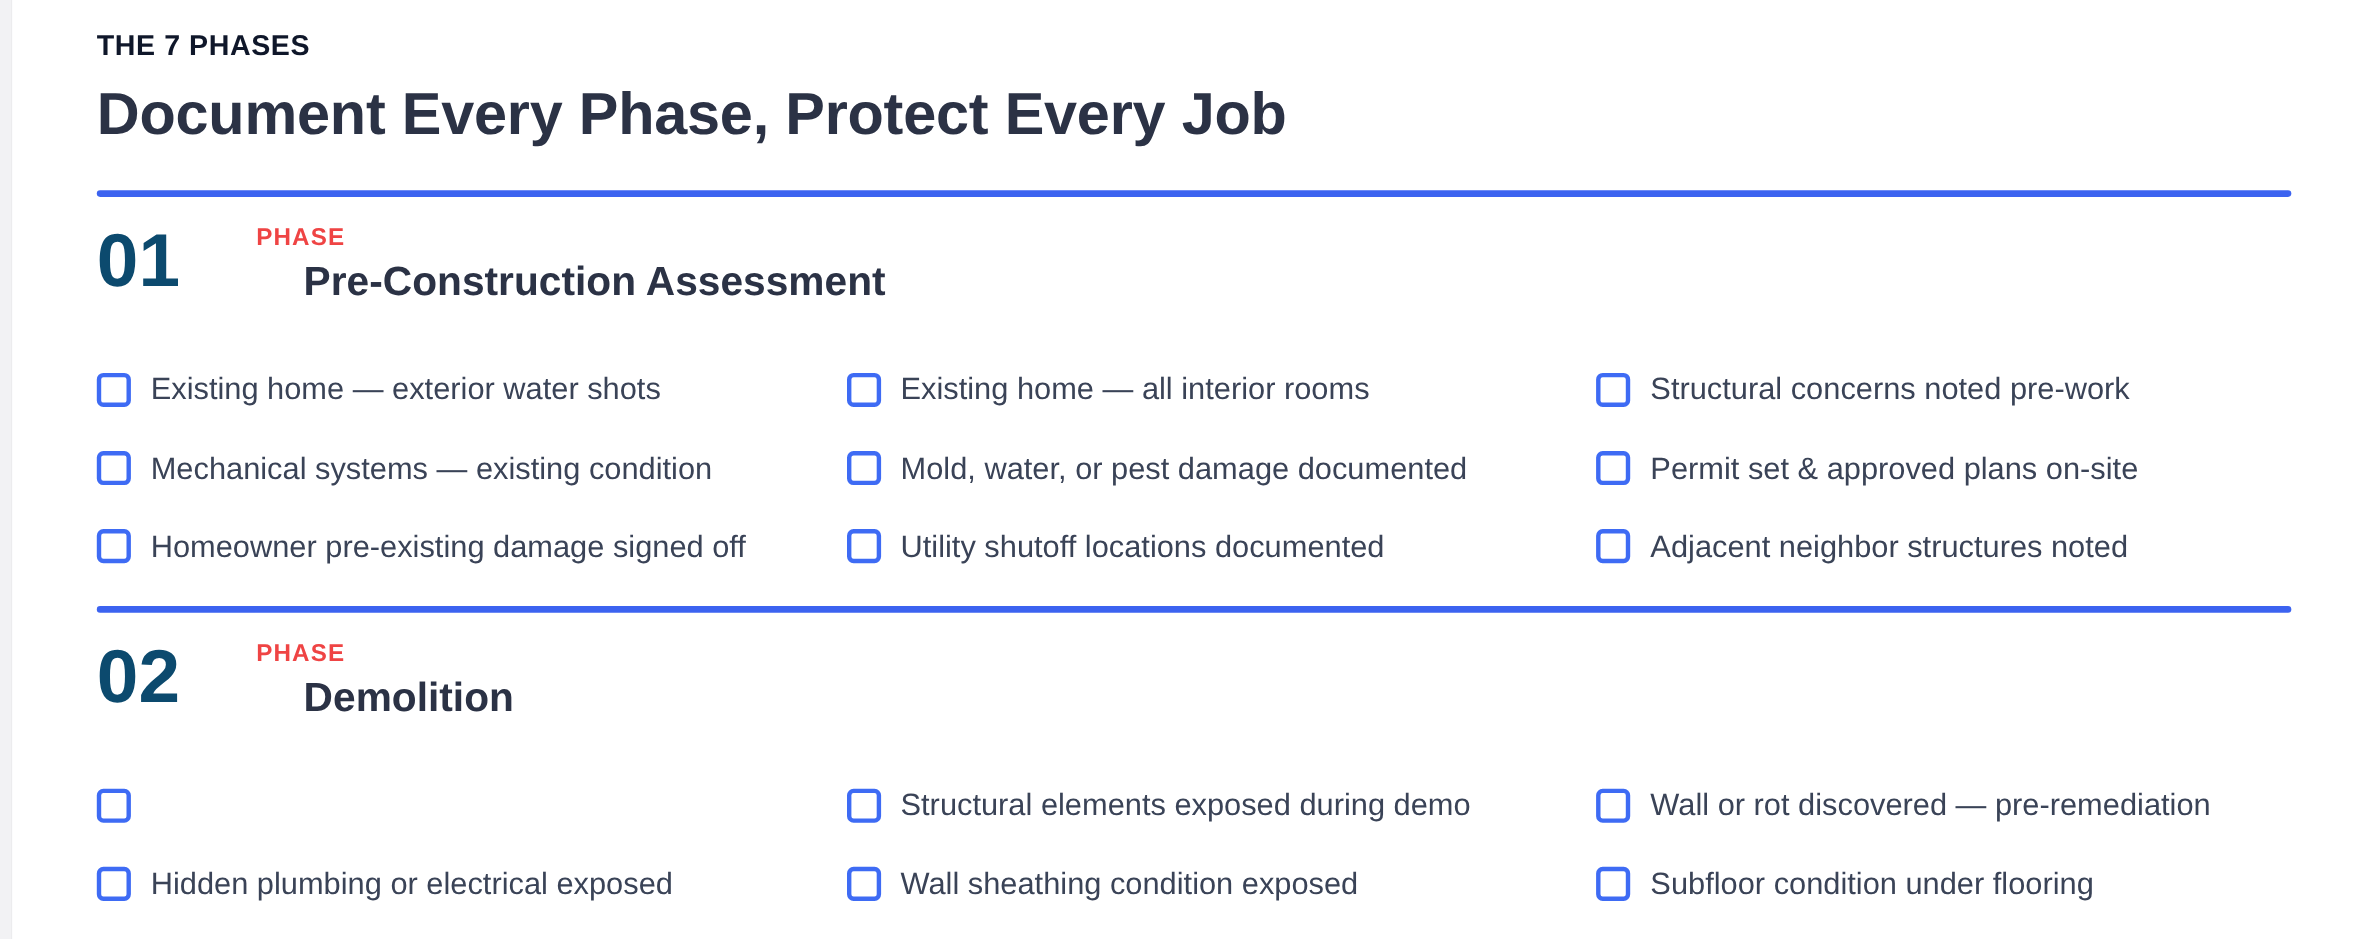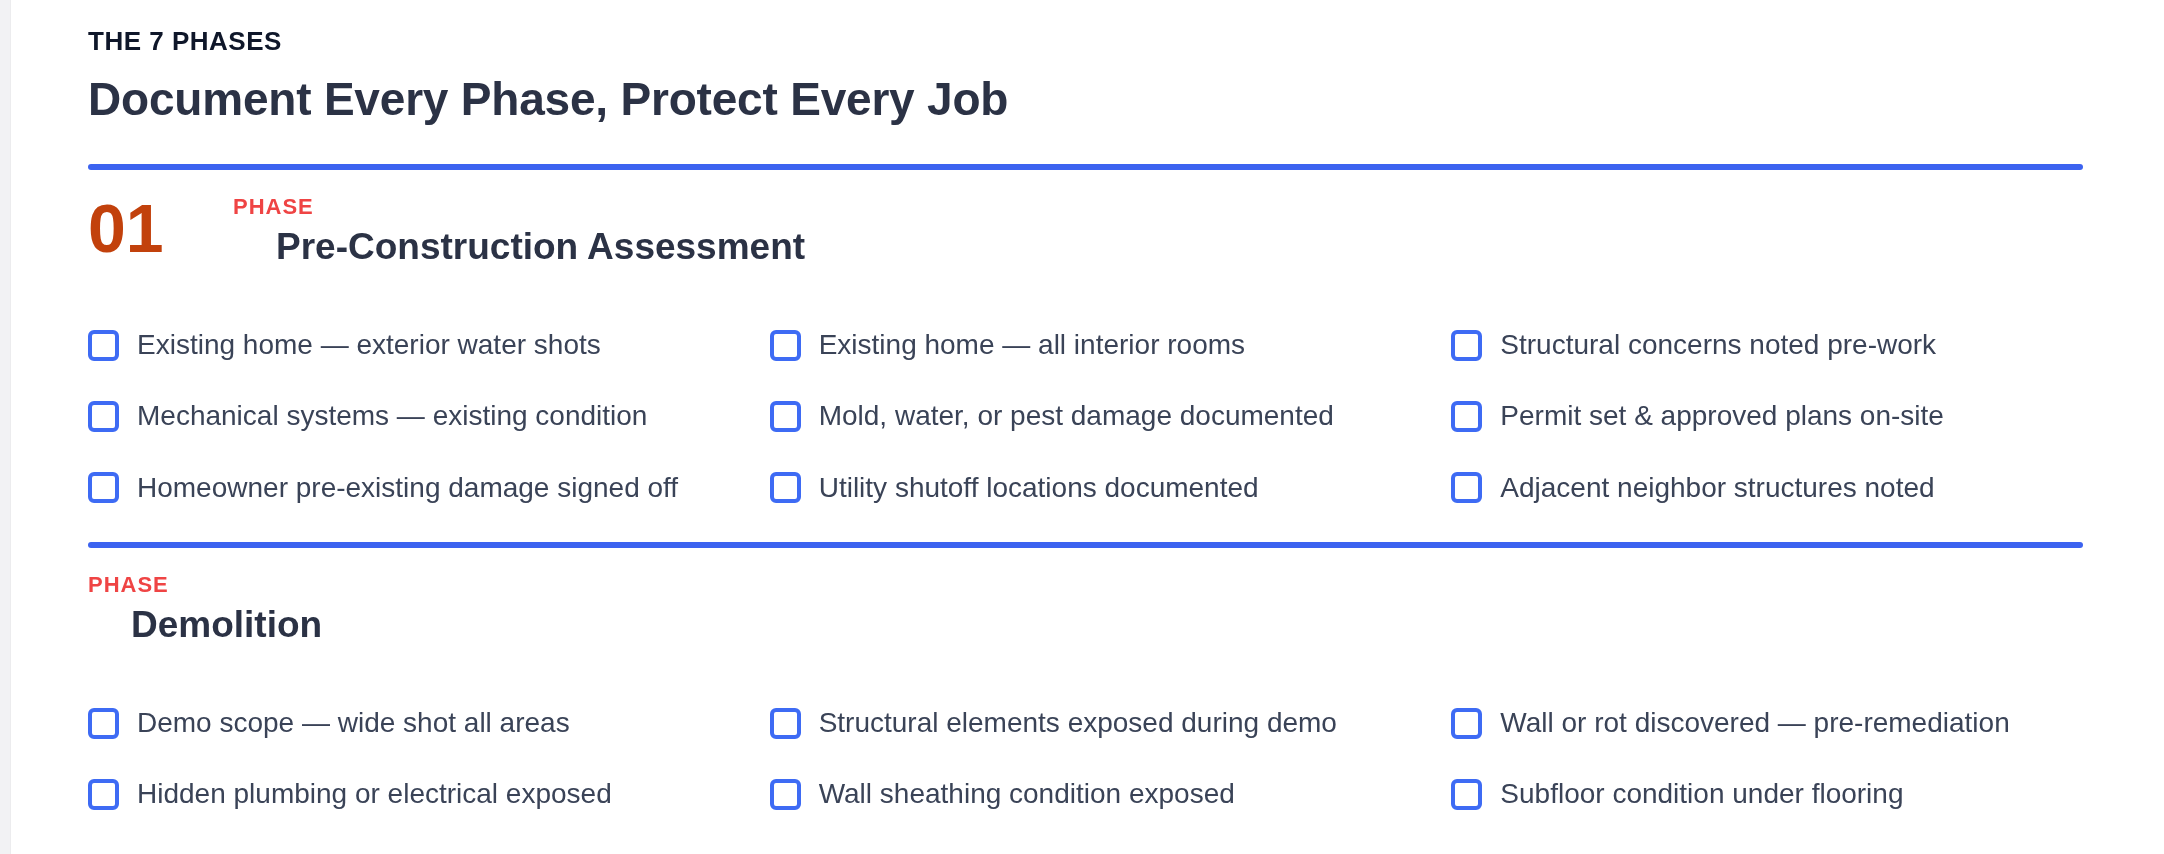--- a/index.html
+++ b/index.html
@@ -26,21 +26,21 @@
   }
   .eyebrow {
     margin-top: 26px;
     font-size: 26px;
     font-weight: bold;
     letter-spacing: 0.5px;
     color: #0f172a;
   }
   .title {
     margin: 16px 0 0 0;
-    font-size: 46px;
+    font-size: 54px;
     line-height: 1.15;
     font-weight: bold;
     letter-spacing: -0.2px;
     color: #2B3245;
   }
   .phase .rule {
     height: 6px;
     background: #3C63F0;
     border-radius: 3px;
     margin-top: 38px;
@@ -49,21 +49,21 @@
     display: flex;
     align-items: flex-start;
     margin-top: 24px;
   }
   .phase-num {
     width: 145px;
     flex: none;
     font-size: 68px;
     line-height: 1.0;
     font-weight: bold;
-    color: #c2410c;
+    color: #0c4a6e;
   }
   .phase-label {
     font-size: 22px;
     font-weight: bold;
     letter-spacing: 1px;
     color: #ef4444;
   }
   .phase-title {
     margin-top: 5px;
     font-size: 37px;
@@ -162,29 +162,29 @@
   <div class="check-item">
     <span class="checkbox" role="checkbox" aria-checked="false"></span>
     <span class="check-label">Adjacent neighbor structures noted</span>
   </div>
 </div>
   </section>
 
   <section class="phase">
     <div class="rule"></div>
     <div class="phase-header">
+      <div class="phase-num">02</div>
       <div class="phase-meta">
         <div class="phase-label">PHASE</div>
         <div class="phase-title">Demolition</div>
       </div>
     </div>
     <div class="checklist">
   <div class="check-item">
     <span class="checkbox" role="checkbox" aria-checked="false"></span>
-    <span class="check-label">Demo scope — wide shot all areas</span>
   </div>
 
   <div class="check-item">
     <span class="checkbox" role="checkbox" aria-checked="false"></span>
     <span class="check-label">Structural elements exposed during demo</span>
   </div>
 
   <div class="check-item">
     <span class="checkbox" role="checkbox" aria-checked="false"></span>
     <span class="check-label">Wall or rot discovered — pre-remediation</span>

